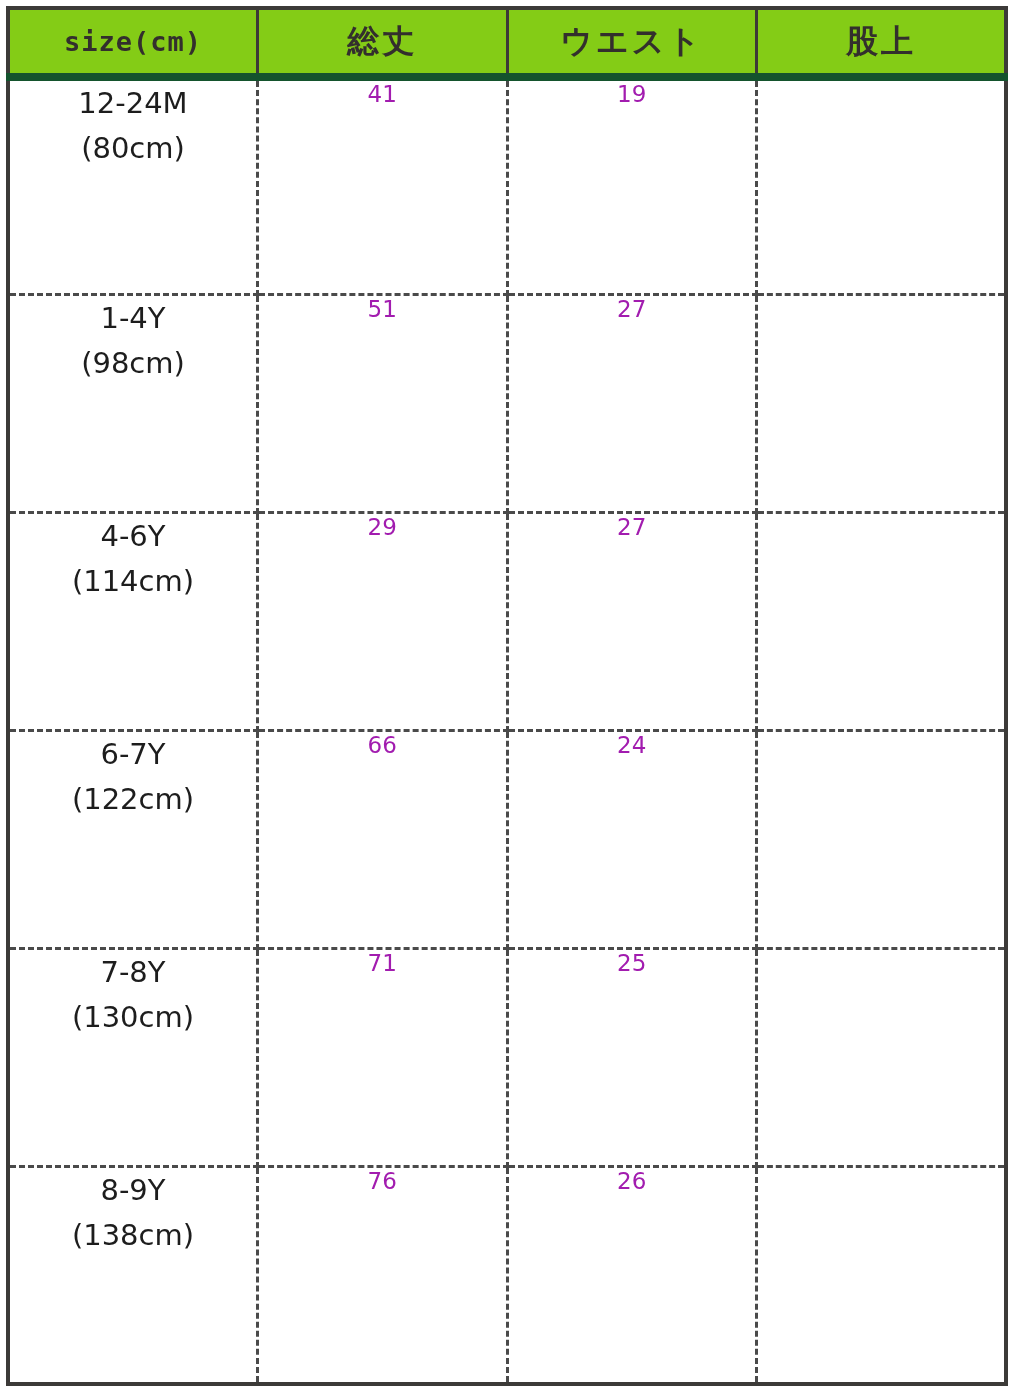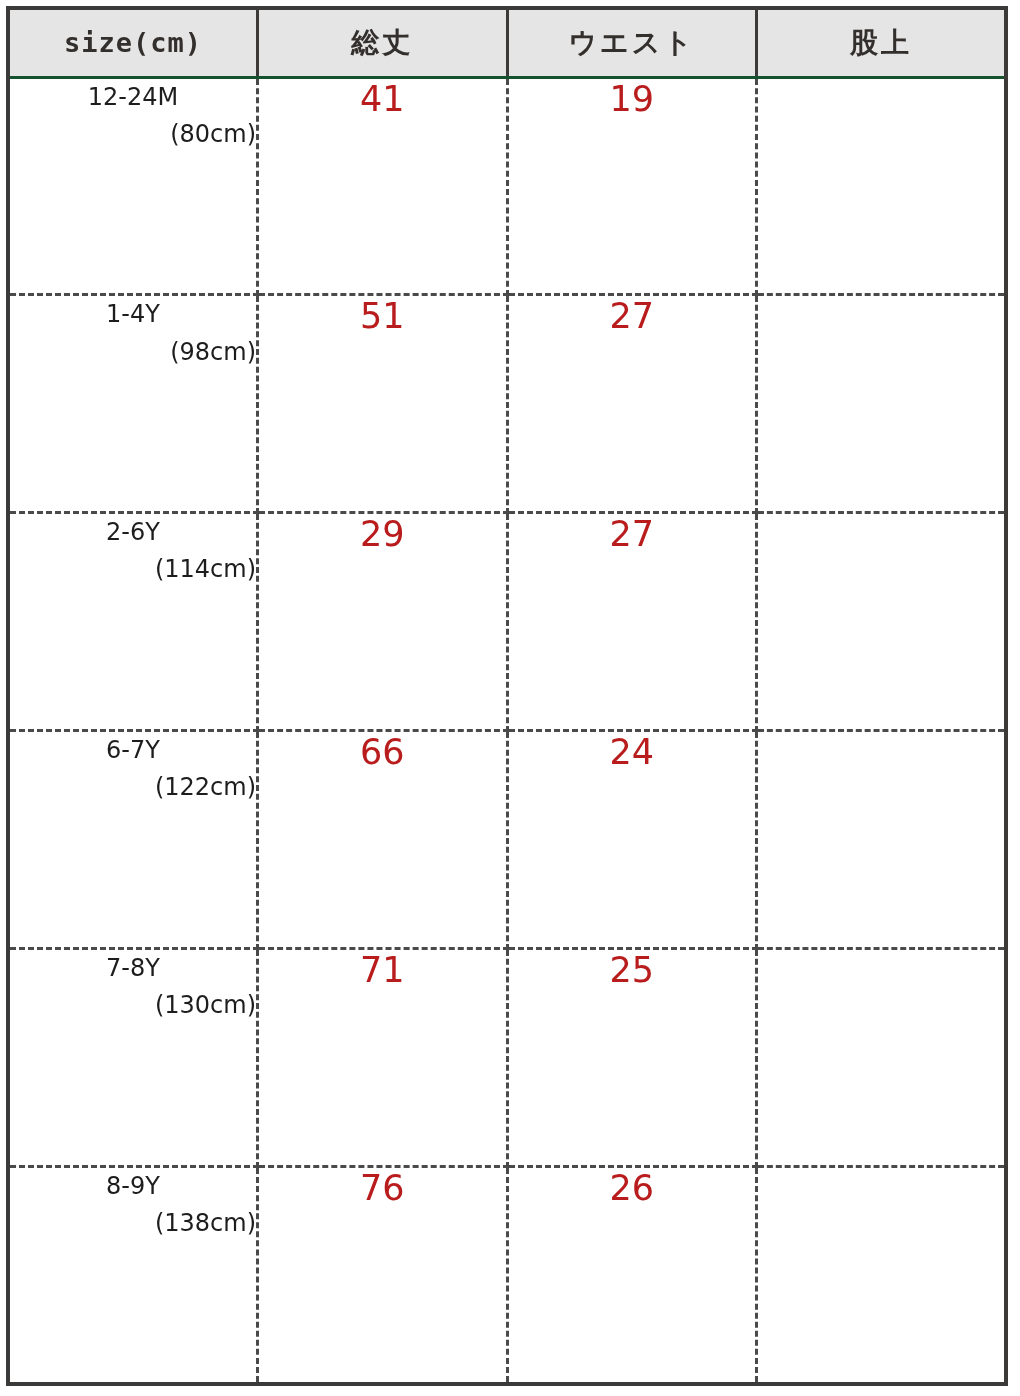--- a/index.html
+++ b/index.html
@@ -36,41 +36,41 @@
     border-right: 4px solid #3c3a38;
     border-top: 4px solid #3c3a38;
     border-bottom: 4px solid #3c3a38;
   }
 
   
   .size-table thead tr {
     height: 69px;
   }
   .size-table thead th {
-    background: #e5e5e5;
-    border-bottom: 3px solid #14532d;
+    background: #84cc16;
+    border-bottom: 8px solid #14532d;
     border-right: 3px solid #3c3a38;
     text-align: center;
     vertical-align: middle;
     padding: 0;
     color: #332f2d;
     font-weight: bold;
   }
   .size-table thead th:last-child {
     border-right: none;
   }
   .th-mono {
     font-family: "DejaVu Sans Mono", "Liberation Mono", monospace;
     font-size: 27px;
     letter-spacing: 1px;
     font-weight: bold;
   }
   .th-jp {
     font-family: Liberation Mono, monospace;
-    font-size: 28px;
+    font-size: 32px;
     letter-spacing: 3px;
     font-weight: bold;
   }
 
   
   .size-table tbody tr {
     height: 162px;
   }
   .size-table tbody td {
     border-bottom: 3px dashed #4a4a4a;
@@ -81,37 +81,36 @@
     background: #ffffff;
   }
   .size-table tbody td:last-child {
     border-right: none;
   }
   .size-table tbody tr:last-child td {
     border-bottom: none;
   }
 
   .size-cell {
-    font-size: 24px;
+    font-size: 29px;
     color: #1d1d1d;
     line-height: 1.55;
     padding-top: 38px;
     font-family: "DejaVu Sans", "Liberation Sans", sans-serif;
   }
   .size-cell .age {
     display: block;
   }
   .size-cell .height {
     display: block;
-    text-align: right;
   }
 
   .num-cell {
-    font-size: 35px;
-    color: #b91c1c;
+    font-size: 23px;
+    color: #a21caf;
     padding-top: 50px;
     font-family: "DejaVu Sans", "Liberation Sans", sans-serif;
   }
 
   .empty-cell {
     font-size: 32px;
     color: #555555;
     padding-top: 50px;
   }
 </style>
@@ -147,21 +146,21 @@
           <span class="height">(98cm)</span>
         </td>
         <td class="num-cell">51</td>
         <td class="num-cell">27</td>
         <td class="empty-cell"></td>
       </tr>
 
 
       <tr>
         <td class="size-cell">
-          <span class="age">2-6Y</span>
+          <span class="age">4-6Y</span>
           <span class="height">(114cm)</span>
         </td>
         <td class="num-cell">29</td>
         <td class="num-cell">27</td>
         <td class="empty-cell"></td>
       </tr>
 
       <tr>
         <td class="size-cell">
           <span class="age">6-7Y</span>

